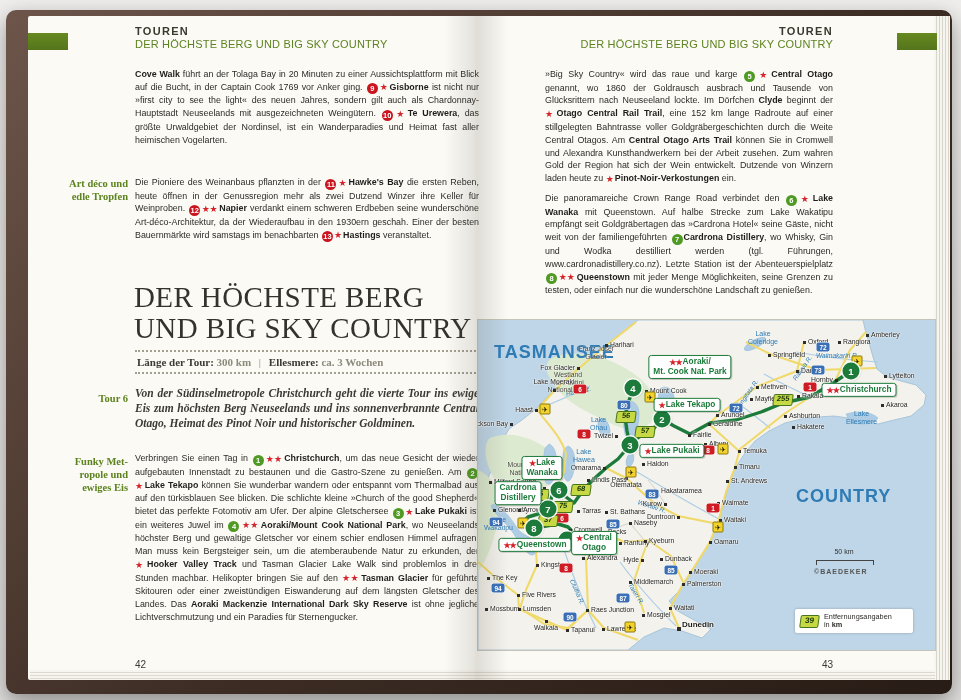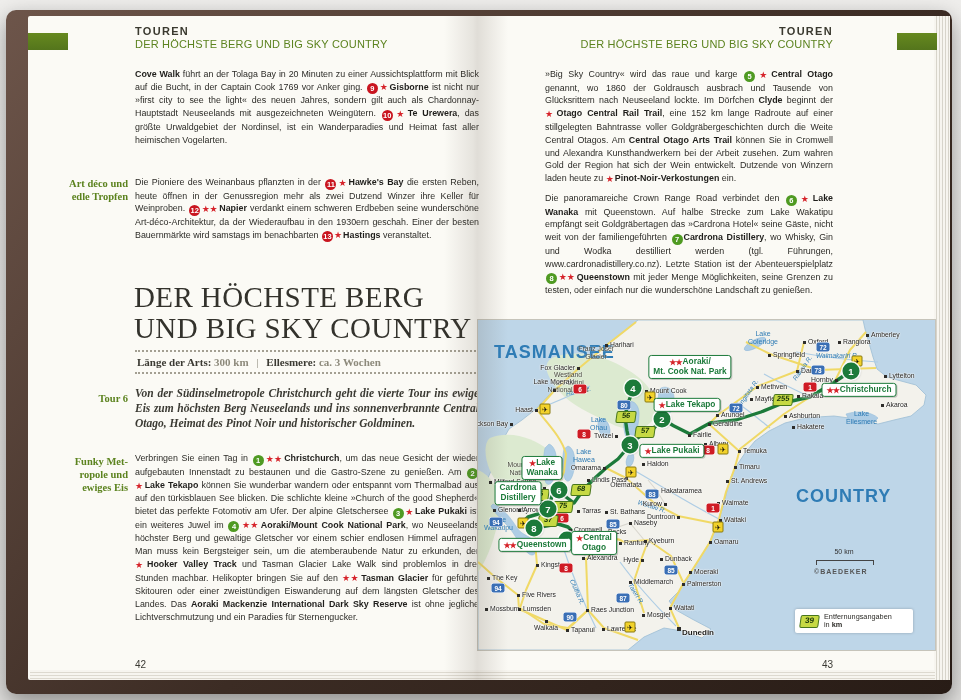--- a/index.html
+++ b/index.html
@@ -90,21 +90,21 @@
 <div class="abs accent-block" style="left:28px"></div>
 <div class="abs hdr hdr-left">
   <div class="kicker">TOUREN</div>
   <div class="hsub">DER HÖCHSTE BERG UND BIG SKY COUNTRY</div>
 </div>
 <div class="abs body-para" style="top:68px"><b>Cove Walk</b> führt an der Tolaga Bay in 20 Minuten zu einer Aussichtsplattform mit Blick auf die Bucht, in der Captain Cook 1769 vor Anker ging. <span class="cnum red">9</span><span class="star">★</span><b>Gisborne</b> ist nicht nur »first city to see the light« des neuen Jahres, sondern gilt auch als Chardonnay-Hauptstadt Neuseelands mit ausgezeichneten Weingütern. <span class="cnum red">10</span><span class="star">★</span><b>Te Urewera</b>, das größte Urwaldgebiet der Nordinsel, ist ein Wanderparadies und Heimat fast aller heimischen Vogelarten.</div>
 <div class="abs margin-label" style="top:177px">Art déco und<br>edle Tropfen</div>
 <div class="abs body-para" style="top:176px">Die Pioniere des Weinanbaus pflanzten in der <span class="cnum red">11</span><span class="star">★</span><b>Hawke's Bay</b> die ersten Reben, heute öffnen in der Genussregion mehr als zwei Dutzend Winzer ihre Keller für Weinproben. <span class="cnum red">12</span><span class="star">★★</span><b>Napier</b> verdankt einem schweren Erdbeben seine wunderschöne Art-déco-Architektur, da der Wiederaufbau in den 1930ern geschah. Einer der besten Bauernmärkte wird samstags im benachbarten <span class="cnum red">13</span><span class="star">★</span><b>Hastings</b> veranstaltet.</div>
 <h1 class="abs tour-title" style="top:282px">DER HÖCHSTE BERG<br>UND BIG SKY COUNTRY</h1>
 <div class="abs infobox" style="top:350px">
-  <span class="ib-label">Länge der Arts:</span>
+  <span class="ib-label">Länge der Tour:</span>
   <span class="ib-val">300 km</span>
   <span class="ib-sep">|</span>
   <span class="ib-label">Ellesmere:</span>
   <span class="ib-val">ca. 3 Wochen</span>
 </div>
 <div class="abs margin-label" style="top:392px">Tour 6</div>
 <div class="abs intro" style="top:386px">Von der Südinselmetropole Christchurch geht die vierte Tour ins ewige Eis zum höchsten Berg Neuseelands und ins sonnenverbrannte Central Otago, Heimat des Pinot Noir und historischer Goldminen.</div>
 <div class="abs margin-label" style="top:455px">Funky Met-<br>ropole und<br>ewiges Eis</div>
 <div class="abs body-para" style="top:452px">Verbringen Sie einen Tag in <span class="cnum green">1</span><span class="star">★★</span><b>Christchurch</b>, um das neue Gesicht der wieder aufgebauten Innenstadt zu bestaunen und die Gastro-Szene zu genießen. Am <span class="cnum green">2</span><span class="star">★</span><b>Lake Tekapo</b> können Sie wunderbar wandern oder entspannt vom Thermalbad aus auf den türkisblauen See blicken. Die schlichte kleine »Church of the good Shepherd« bietet das perfekte Fotomotiv am Ufer. Der alpine Gletschersee <span class="cnum green">3</span><span class="star">★</span><b>Lake Pukaki</b> ist ein weiteres Juwel im <span class="cnum green">4</span><span class="star">★★</span><b>Aoraki/Mount Cook National Park</b>, wo Neuseelands höchster Berg und gewaltige Gletscher vor einem schier endlosen Himmel aufragen. Man muss kein Bergsteiger sein, um die atemberaubende Natur zu erkunden, der <span class="star">★</span><b>Hooker Valley Track</b> und Tasman Glacier Lake Walk sind problemlos in drei Stunden machbar. Helikopter bringen Sie auf den <span class="star">★★</span><b>Tasman Glacier</b> für geführte Skitouren oder einer zweistündigen Eiswanderung auf dem längsten Gletscher des Landes. Das <b>Aoraki Mackenzie International Dark Sky Reserve</b> ist ohne jegliche Lichtverschmutzung und ein Paradies für Sternengucker.</div>
 <div class="abs pagenum" style="left:135px;top:659px">42</div>
@@ -219,21 +219,21 @@
       <div class="tlabel" style="position: absolute; left: 156px; top: 258px;">Middlemarch</div>
       <div class="town" style="position: absolute; left: 210.5px; top: 250.5px;"></div>
       <div class="tlabel" style="position: absolute; left: 216px; top: 248px;">Moeraki</div>
       <div class="town" style="position: absolute; left: 203.5px; top: 262.5px;"></div>
       <div class="tlabel" style="position: absolute; left: 209px; top: 260px;">Palmerston</div>
       <div class="town" style="position: absolute; left: 190.5px; top: 286.5px;"></div>
       <div class="tlabel" style="position: absolute; left: 196px; top: 284px;">Waitati</div>
       <div class="town" style="position: absolute; left: 163.5px; top: 293.5px;"></div>
       <div class="tlabel" style="position: absolute; left: 169px; top: 291px;">Mosgiel</div>
       <div class="town" style="position: absolute; left: 198.5px; top: 306.5px; width: 4px; height: 4px;"></div>
-      <div class="tlabel bold" style="position: absolute; left: 204px; top: 308px;">Dunedin</div>
+      <div class="tlabel bold" style="position: absolute; left: 204px; top: 300px;">Dunedin</div>
       <div class="town" style="position: absolute; left: 6.5px; top: 287.5px;"></div>
       <div class="tlabel" style="position: absolute; left: 12px; top: 285px;">Mossburn</div>
       <div class="town" style="position: absolute; left: 38.5px; top: 273.5px;"></div>
       <div class="tlabel" style="position: absolute; left: 44px; top: 271px;">Five Rivers</div>
       <div class="town" style="position: absolute; left: 39.5px; top: 287.5px;"></div>
       <div class="tlabel" style="position: absolute; left: 45px; top: 285px;">Lumsden</div>
       <div class="town" style="position: absolute; left: 66.5px; top: 299.5px;"></div>
       <div class="tlabel" style="position: absolute; left: 68px; top: 304px; transform: translateX(-50%);">Waikaia</div>
       <div class="town" style="position: absolute; left: 87.5px; top: 308.5px;"></div>
       <div class="tlabel" style="position: absolute; left: 93px; top: 306px;">Tapanui</div>

